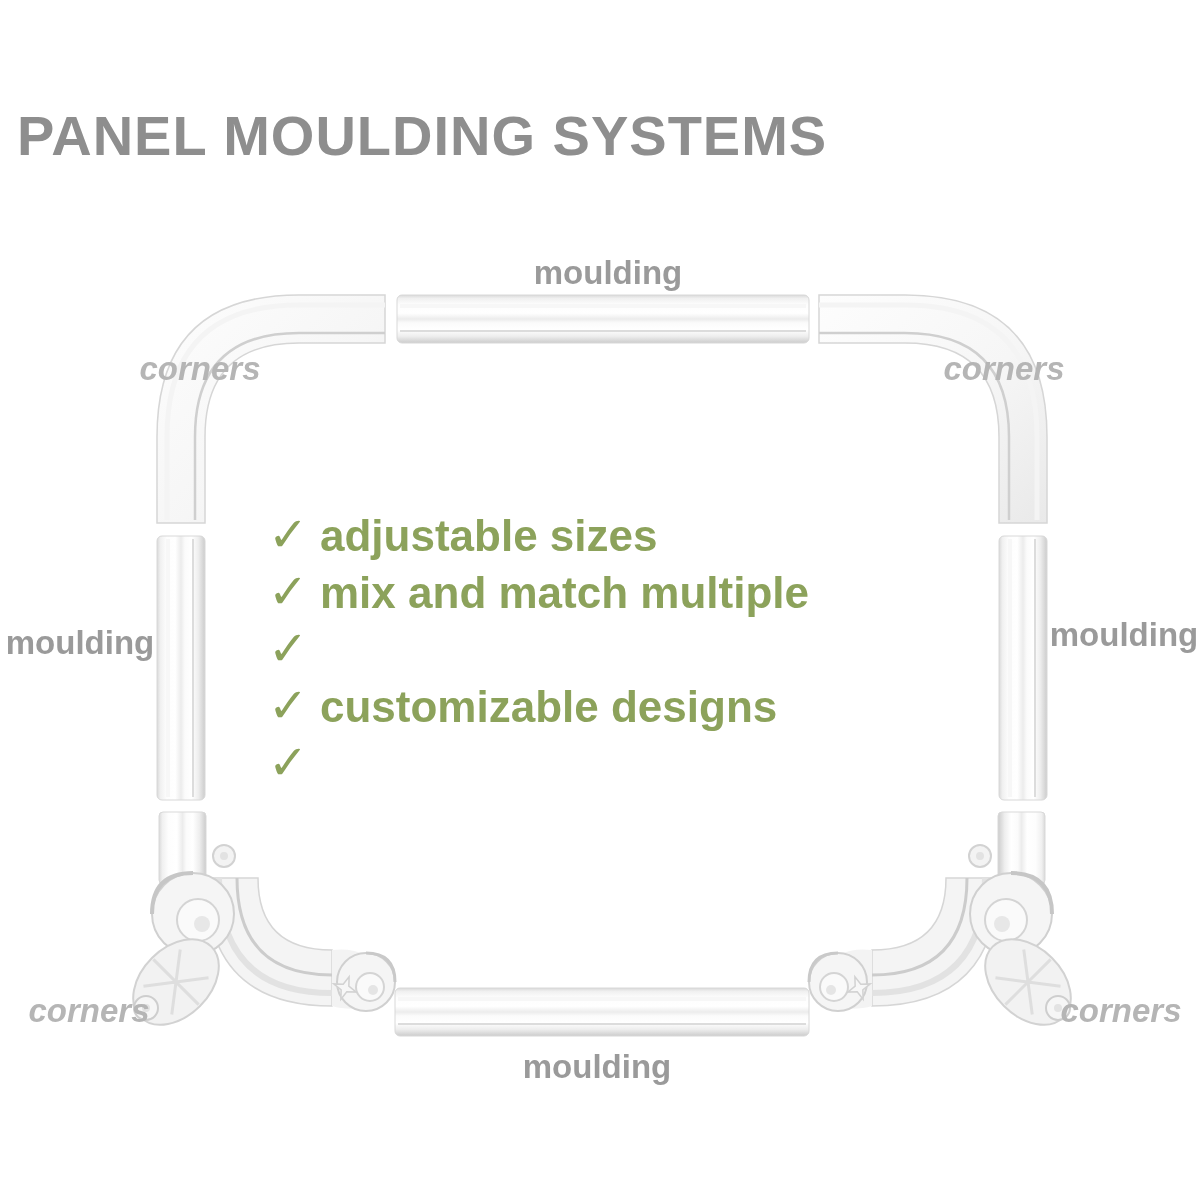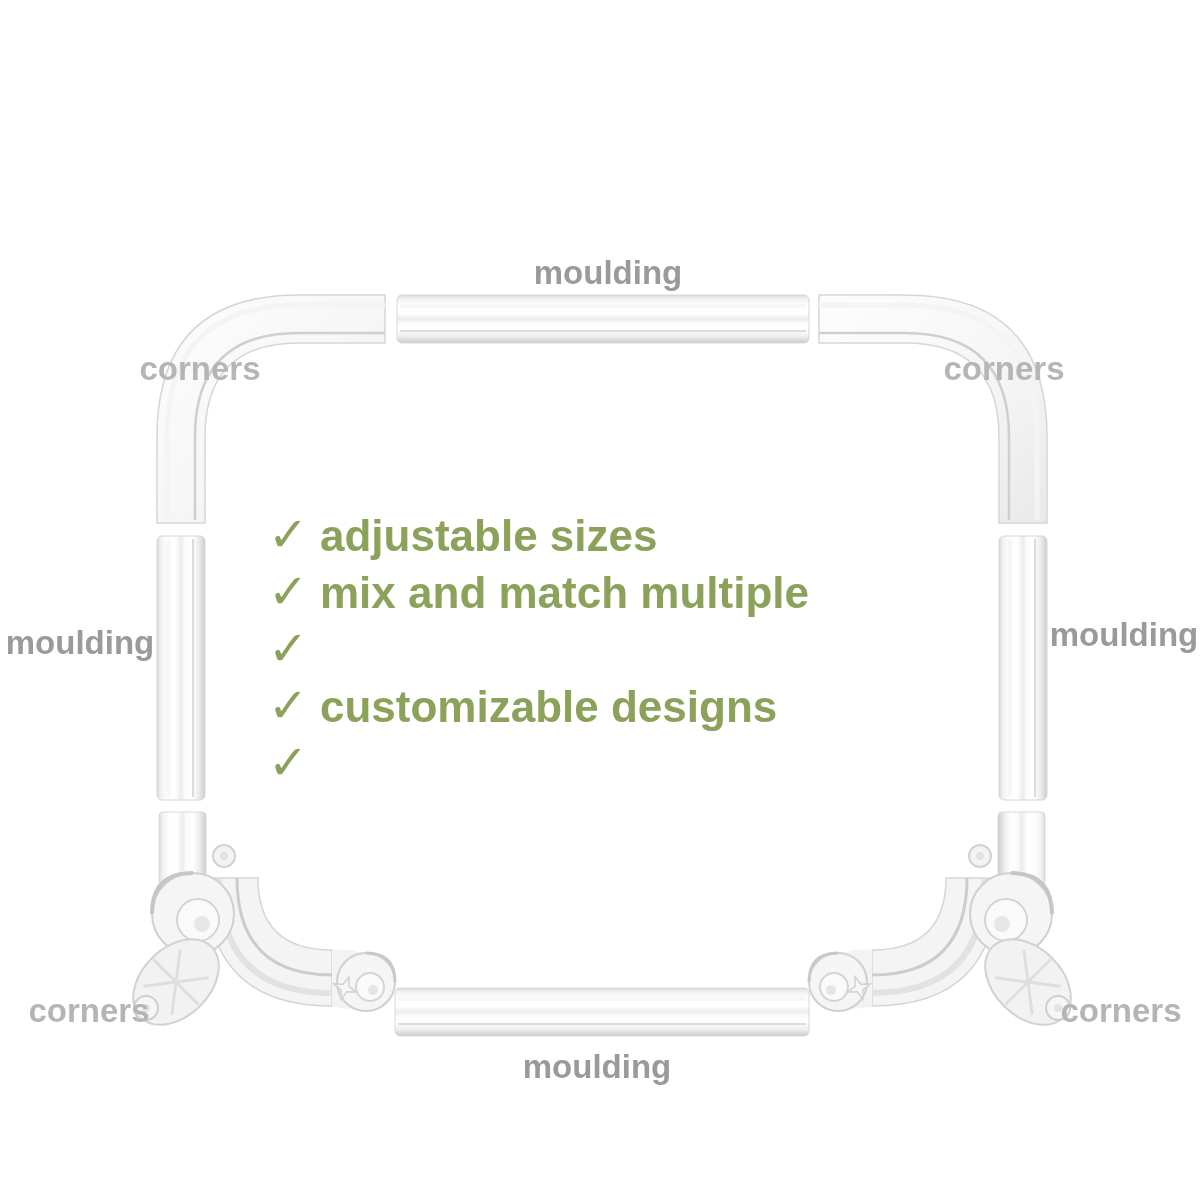--- a/index.html
+++ b/index.html
@@ -23,21 +23,21 @@
     white-space: nowrap;
   }
   .part-label {
     position: absolute;
     font-weight: bold;
     font-size: 33px;
     white-space: nowrap;
     transform: translateX(-50%);
   }
   .lab-moulding { color: #9a9a9a; text-align: center; }
-  .lab-corners  { color: #b5b5b5; }
+  .lab-corners  { color: #b5b5b5; font-style: italic; }
   .features {
     position: absolute;
     left: 268px;
     top: 506px;
   }
   .feature-row {
     display: flex;
     align-items: baseline;
     height: 57px;
   }
@@ -53,20 +53,21 @@
     font-size: 44px;
     font-weight: bold;
     white-space: nowrap;
   }
 </style>
 </head>
 <body>
 
 <div id="canvas">
 
+  <div class="page-title">PANEL MOULDING SYSTEMS</div>
 
   <svg id="frame-art" width="1200" height="1200" viewBox="0 0 1200 1200">
     <defs>
       <linearGradient id="gh" x1="0" y1="0" x2="0" y2="1">
         <stop offset="0" stop-color="#d9d9d9"></stop>
         <stop offset="0.07" stop-color="#f0f0f0"></stop>
         <stop offset="0.2" stop-color="#fdfdfd"></stop>
         <stop offset="0.38" stop-color="#ffffff"></stop>
         <stop offset="0.5" stop-color="#ececec"></stop>
         <stop offset="0.58" stop-color="#fbfbfb"></stop>

